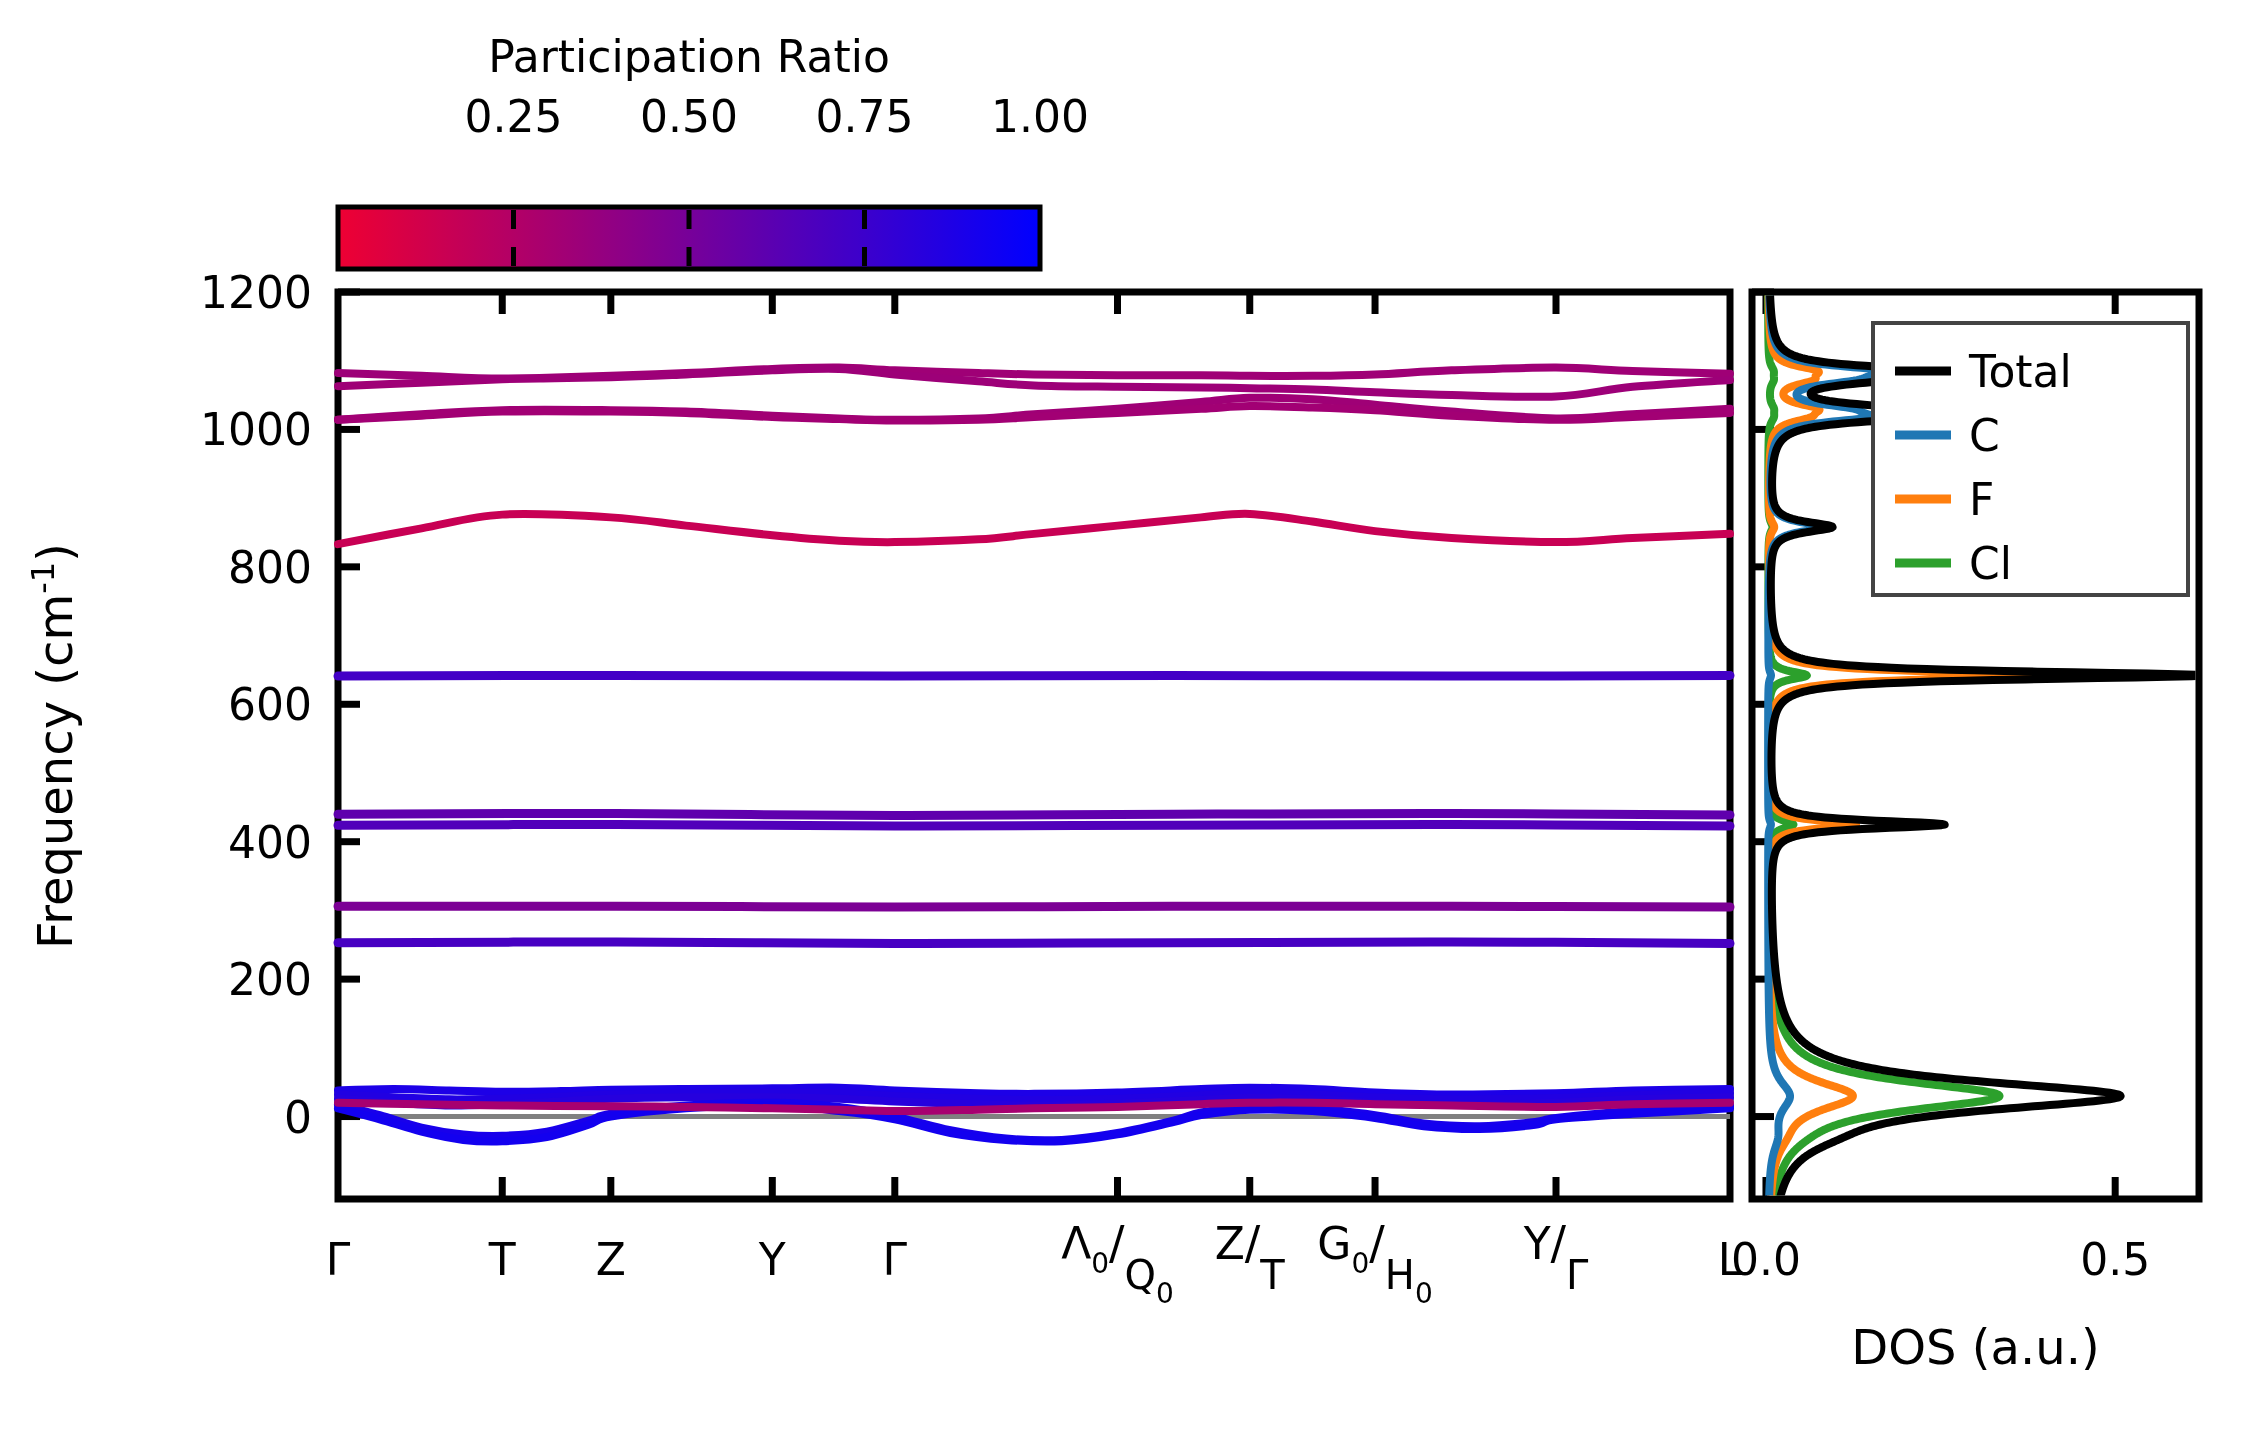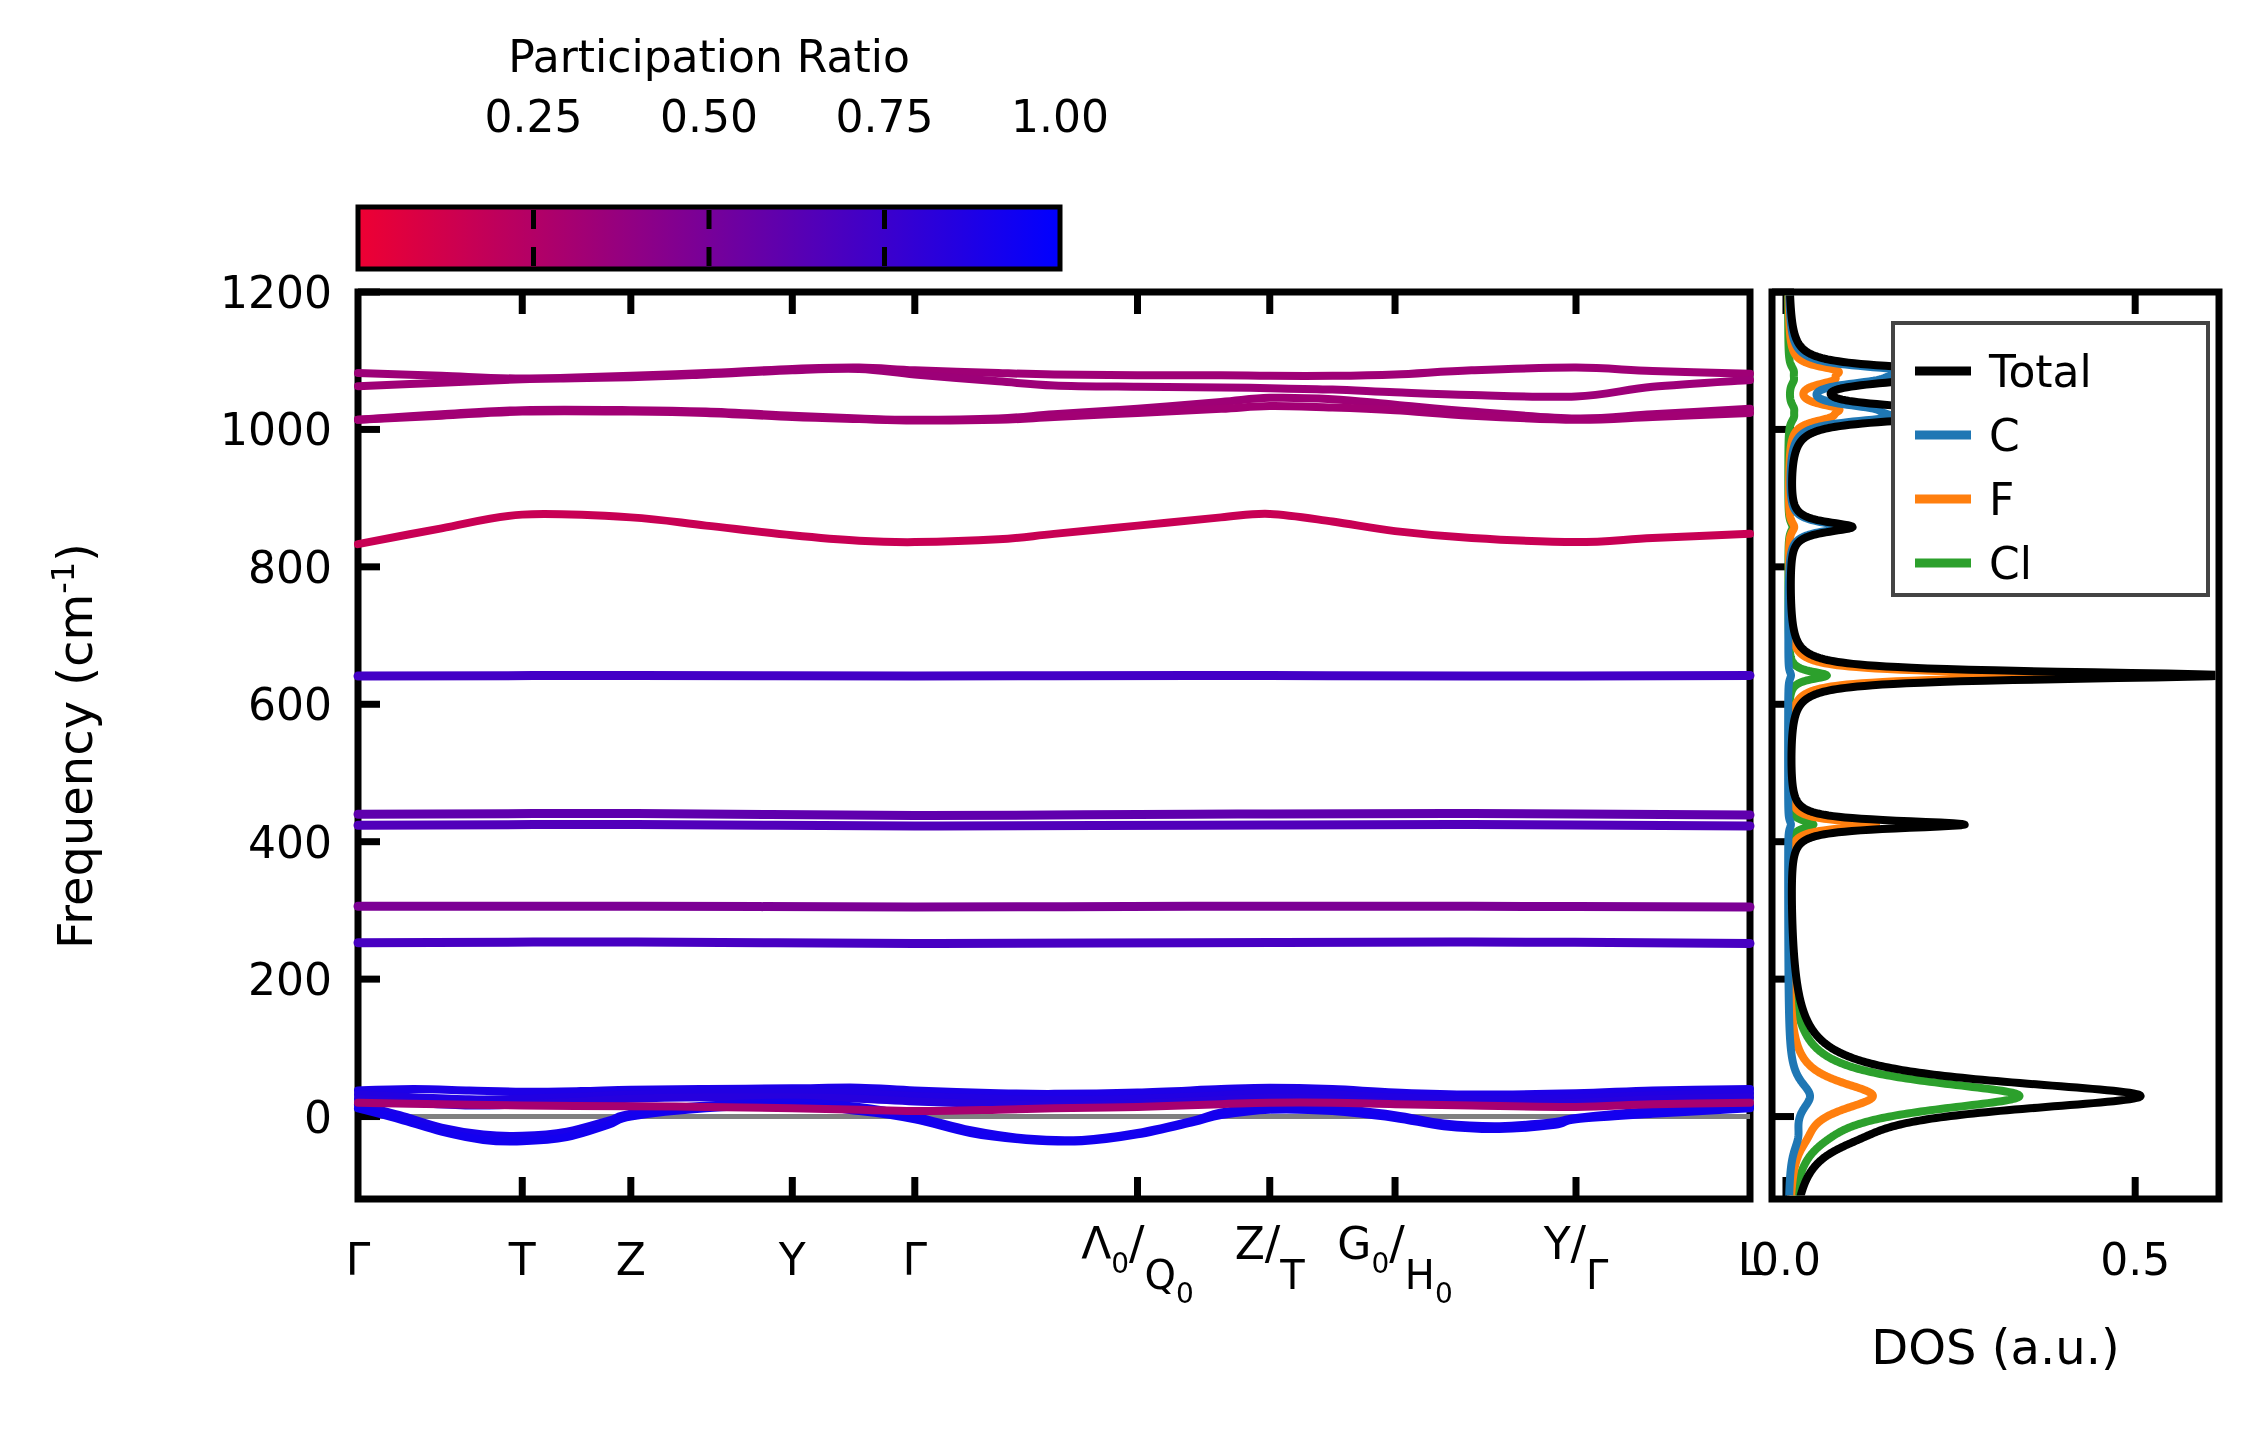--- a/index.html
+++ b/index.html
@@ -1,18 +1,18 @@
 <!DOCTYPE html>
 <html><head>
 <meta charset="utf-8">
 <style>
   html,body{margin:0;padding:0;background:#ffffff;}
   body{width:2259px;height:1455px;position:relative;
        font-family:"DejaVu Sans","Liberation Sans",sans-serif;color:#000;}
-  #root{position:absolute;inset:0;margin-left:20px;}
+  #root{position:absolute;inset:0;}
   svg{display:block;}
   .ttl{font-size:44px;fill:#000;}
   .tick{font-size:44px;fill:#000;}
   .axlabel{font-size:48px;fill:#000;}
   .leg{font-size:44px;fill:#000;}
 </style>
 </head>
 <body>
 
 <div id="root">

